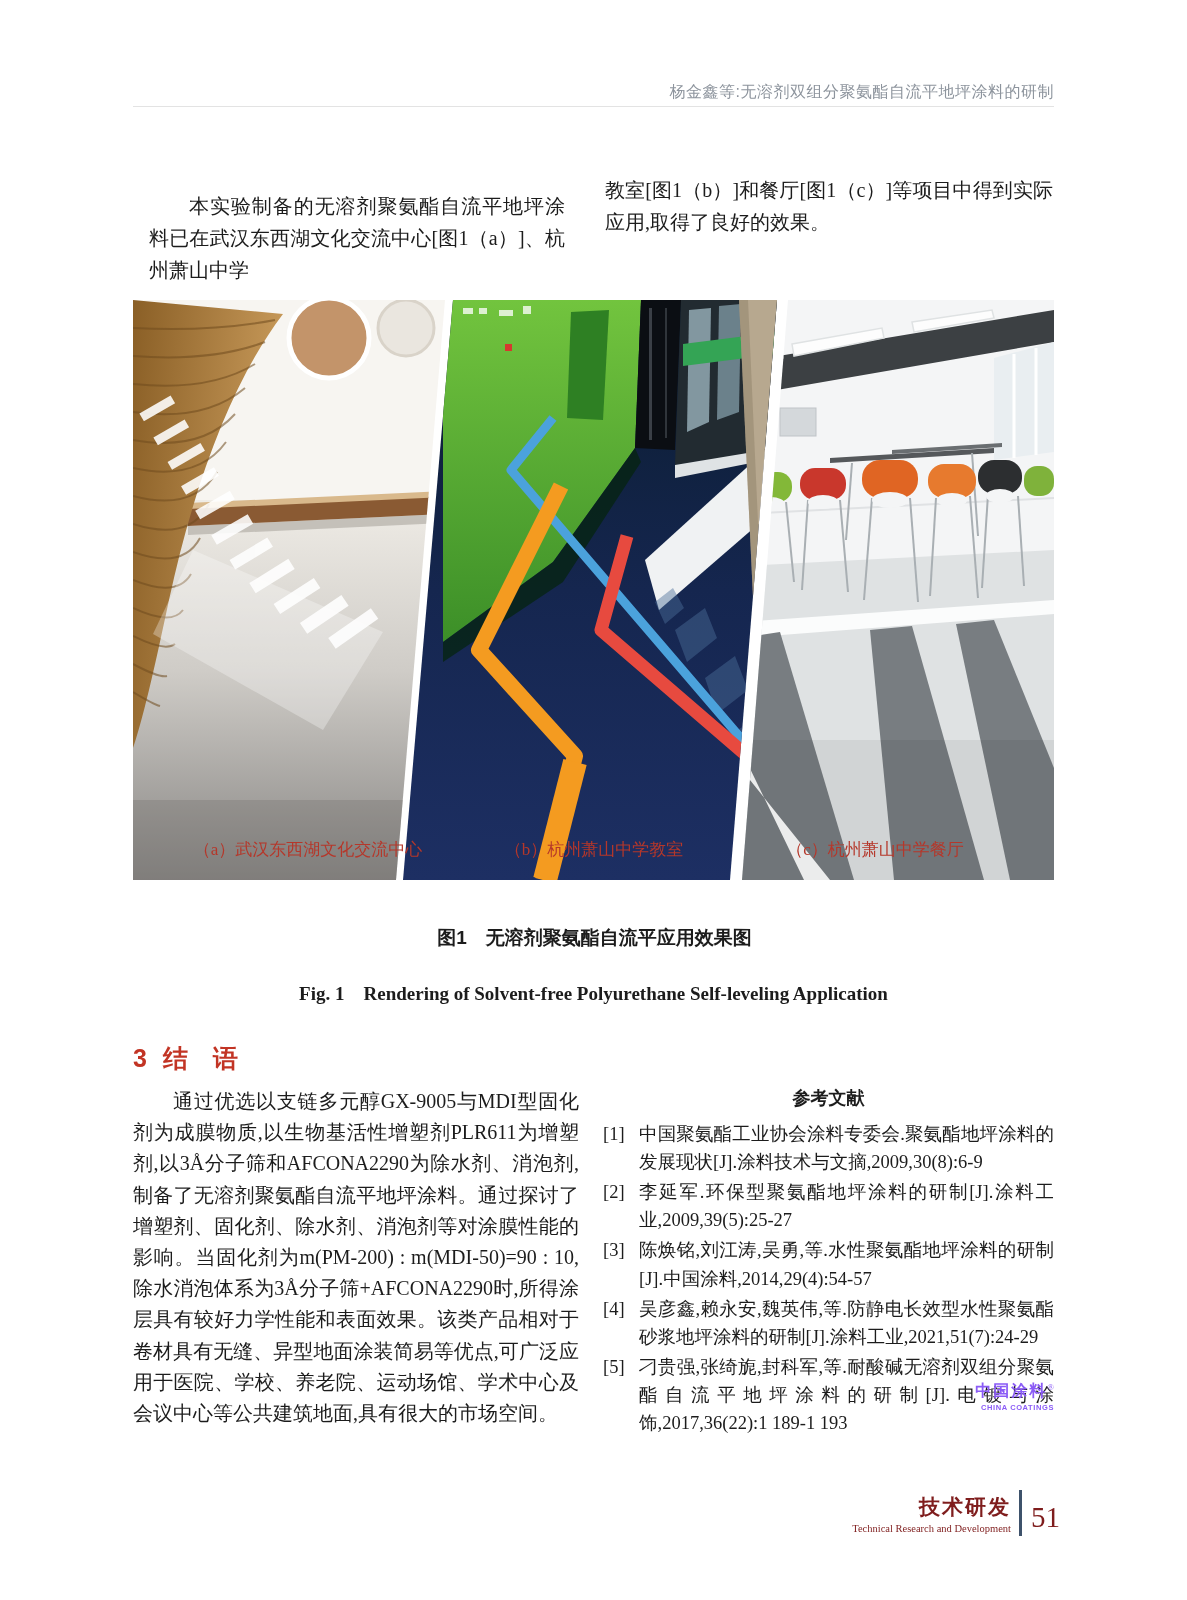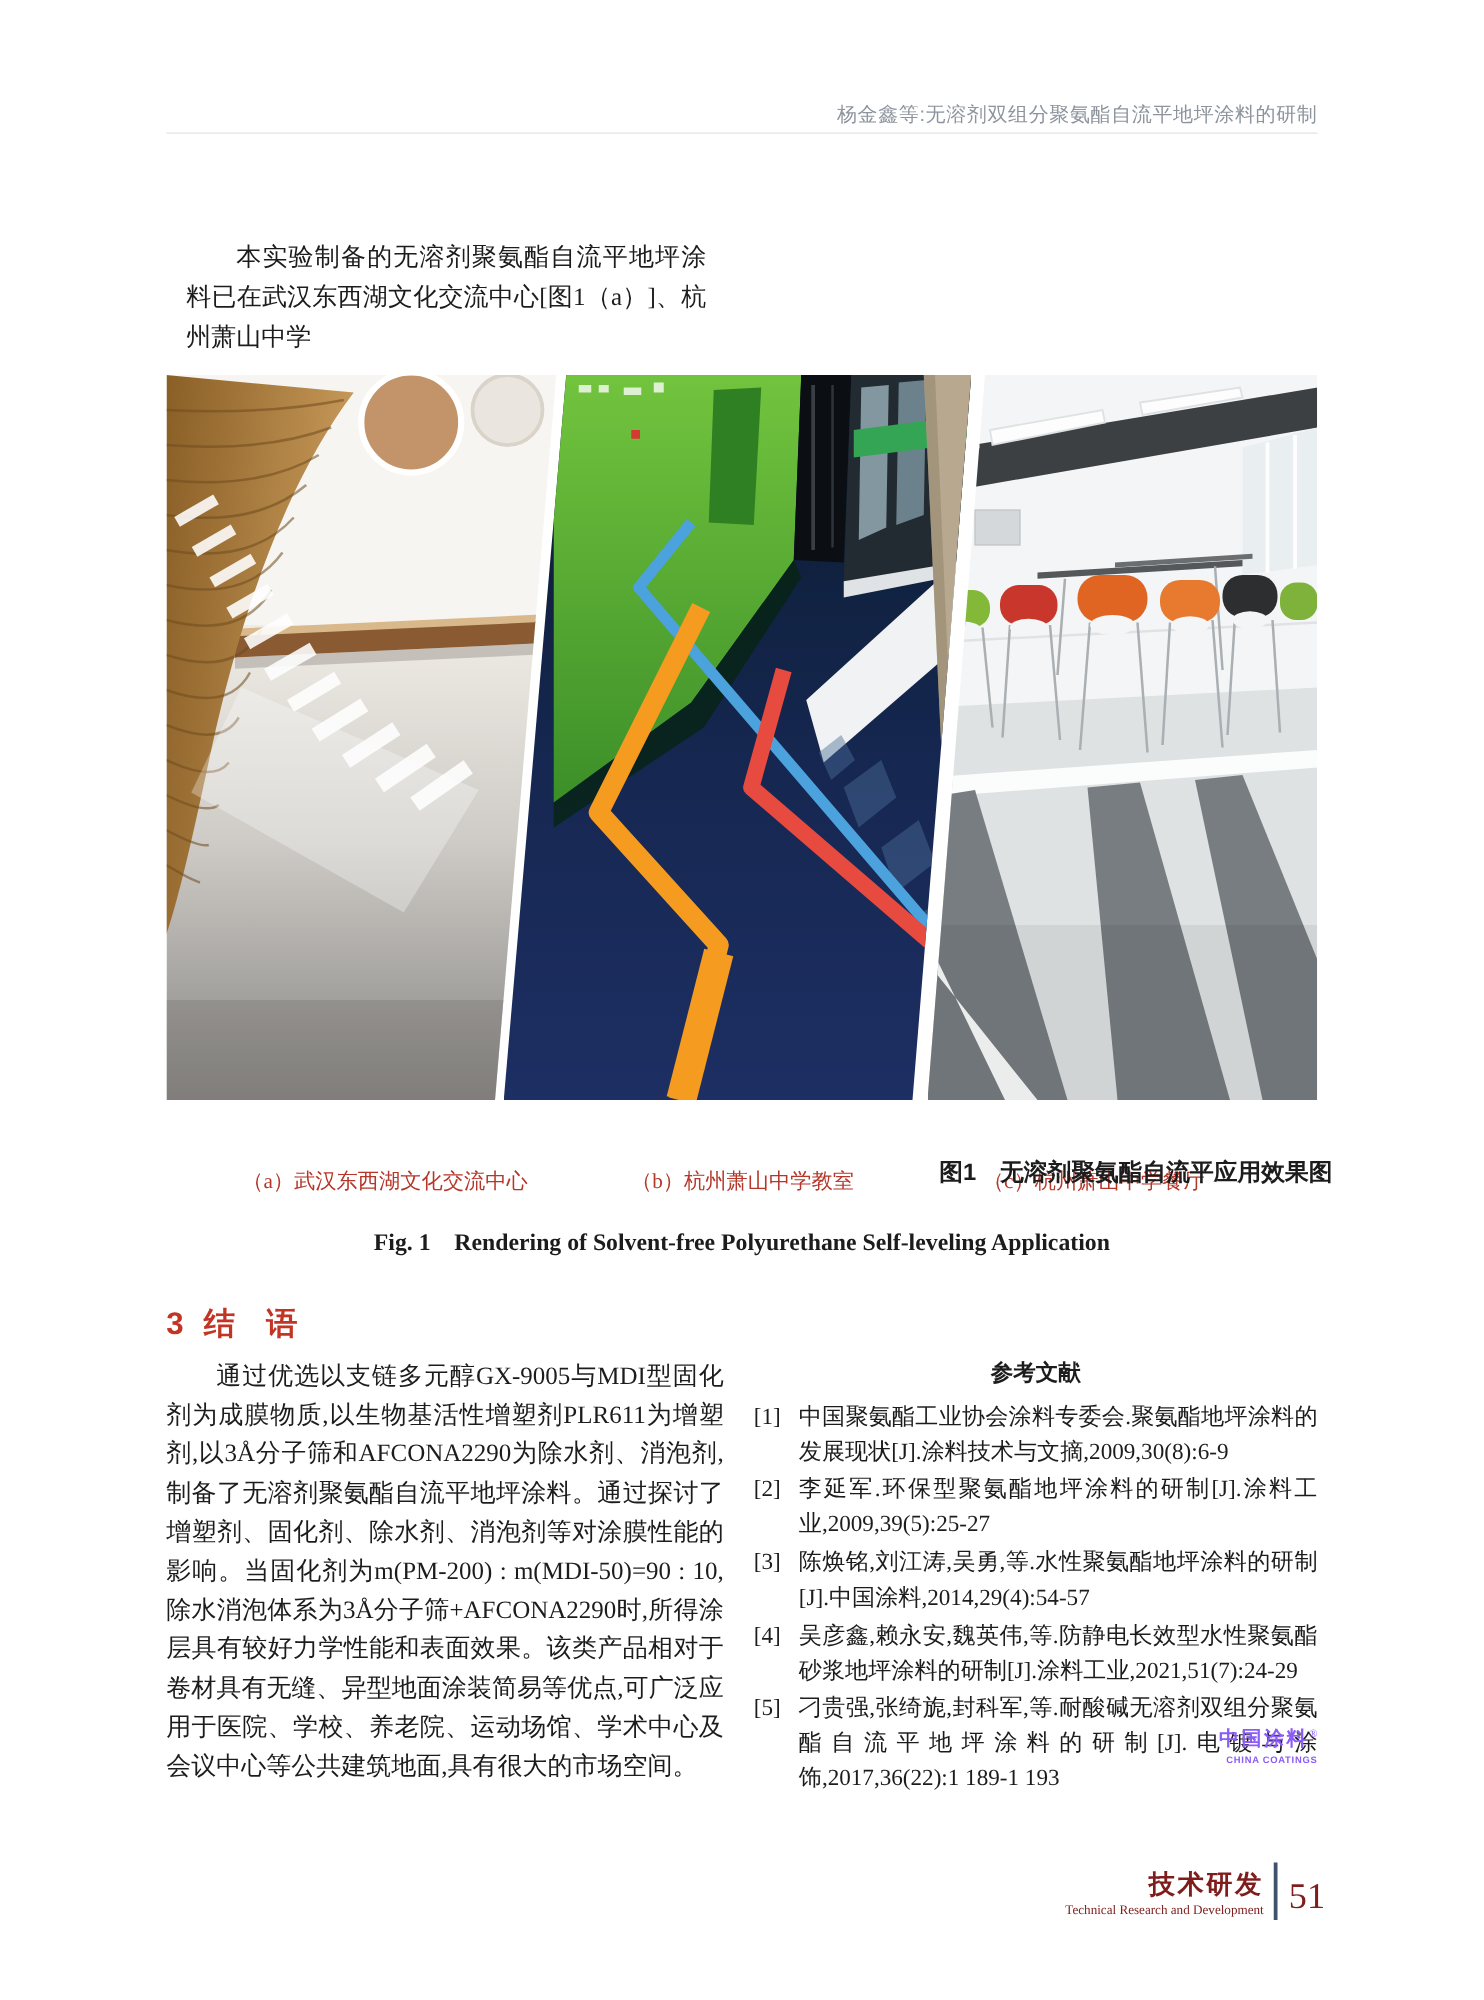--- a/index.html
+++ b/index.html
@@ -19,27 +19,27 @@
 
   
   .photos{position:absolute;top:300px;left:133px;width:921px;height:580px;}
   .photo{position:absolute;top:0;height:580px;overflow:hidden;}
   .photo svg{width:100%;height:100%;display:block;}
   .photo-a{left:0;width:312px;clip-path:polygon(0 0,312px 0,263px 100%,0 100%);}
   .photo-b{left:270px;width:374px;clip-path:polygon(50px 0,100% 0,327px 100%,0 100%);}
   .photo-c{left:609px;width:312px;clip-path:polygon(46px 0,100% 0,100% 100%,0 100%);}
 
   
-  .subcap{position:absolute;top:933px;font-size:17px;color:#b5372a;text-align:center;white-space:nowrap;}
+  .subcap{position:absolute;top:838px;font-size:17px;color:#b5372a;text-align:center;white-space:nowrap;}
   .subcap-a{left:0px;width:350px;}
   .subcap-b{left:286px;width:350px;}
   .subcap-c{left:567px;width:350px;}
   .subcaps{position:absolute;left:133px;top:0;width:921px;height:0;}
 
-  .figcap-zh{position:absolute;top:925px;left:145px;width:921px;text-align:right;
+  .figcap-zh{position:absolute;top:925px;left:134px;width:921px;text-align:center;
     font-size:19px;font-weight:bold;font-family:"Liberation Sans","DejaVu Sans",sans-serif;}
   .figcap-en{position:absolute;top:981px;left:133px;width:921px;text-align:center;
     font-size:19px;font-weight:bold;}
 
   
   .sec-head{position:absolute;top:1042px;left:133px;color:#c23424;font-weight:bold;font-size:25px;
     font-family:"Liberation Sans","DejaVu Sans",sans-serif;}
   .sec-head .no{margin-right:16px;}
   .twocol{position:absolute;top:1086px;left:133px;width:921px;display:flex;gap:24px;}
   .twocol .colL{width:446px;font-size:20px;line-height:1.56;text-align:justify;}
@@ -70,20 +70,23 @@
 </style>
 </head>
 <body>
 
 <div class="running-head">杨金鑫等:无溶剂双组分聚氨酯自流平地坪涂料的研制</div>
 <div class="head-rule"></div>
 
 <div class="intro">
   <div class="col first">
     <p>本实验制备的无溶剂聚氨酯自流平地坪涂料已在武汉东西湖文化交流中心[图1（a）]、杭州萧山中学</p>
+  </div>
+  <div class="col">
+    <p>教室[图1（b）]和餐厅[图1（c）]等项目中得到实际应用,取得了良好的效果。</p>
   </div>
 </div>
 
 <div class="photos">
 
   <div class="photo photo-a">
     <svg viewBox="0 0 312 580" preserveAspectRatio="none">
       <defs>
         <linearGradient id="afloor" x1="0" y1="0" x2="0" y2="1">
           <stop offset="0" stop-color="#efece6"></stop>

